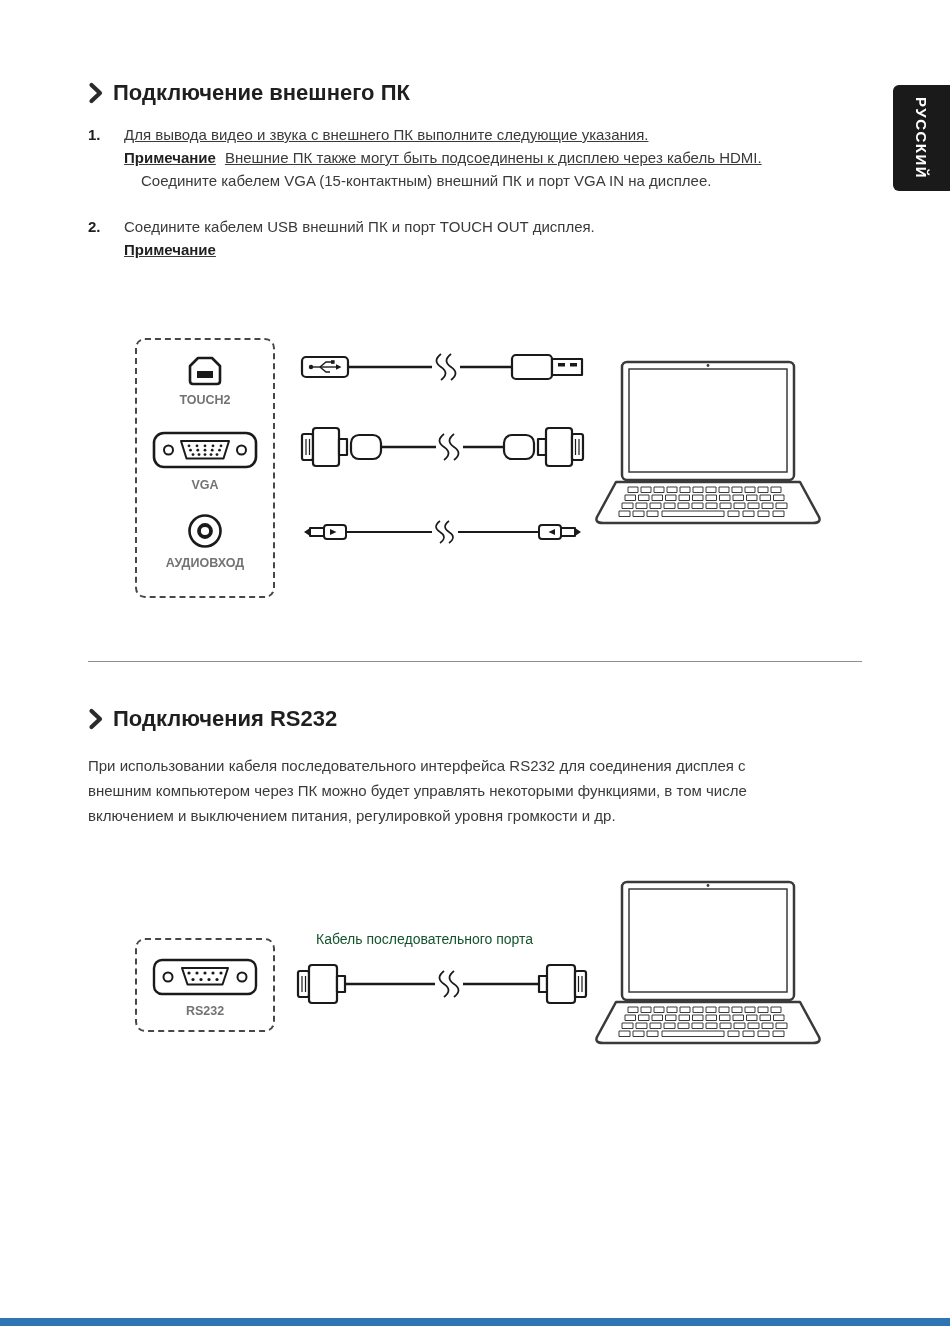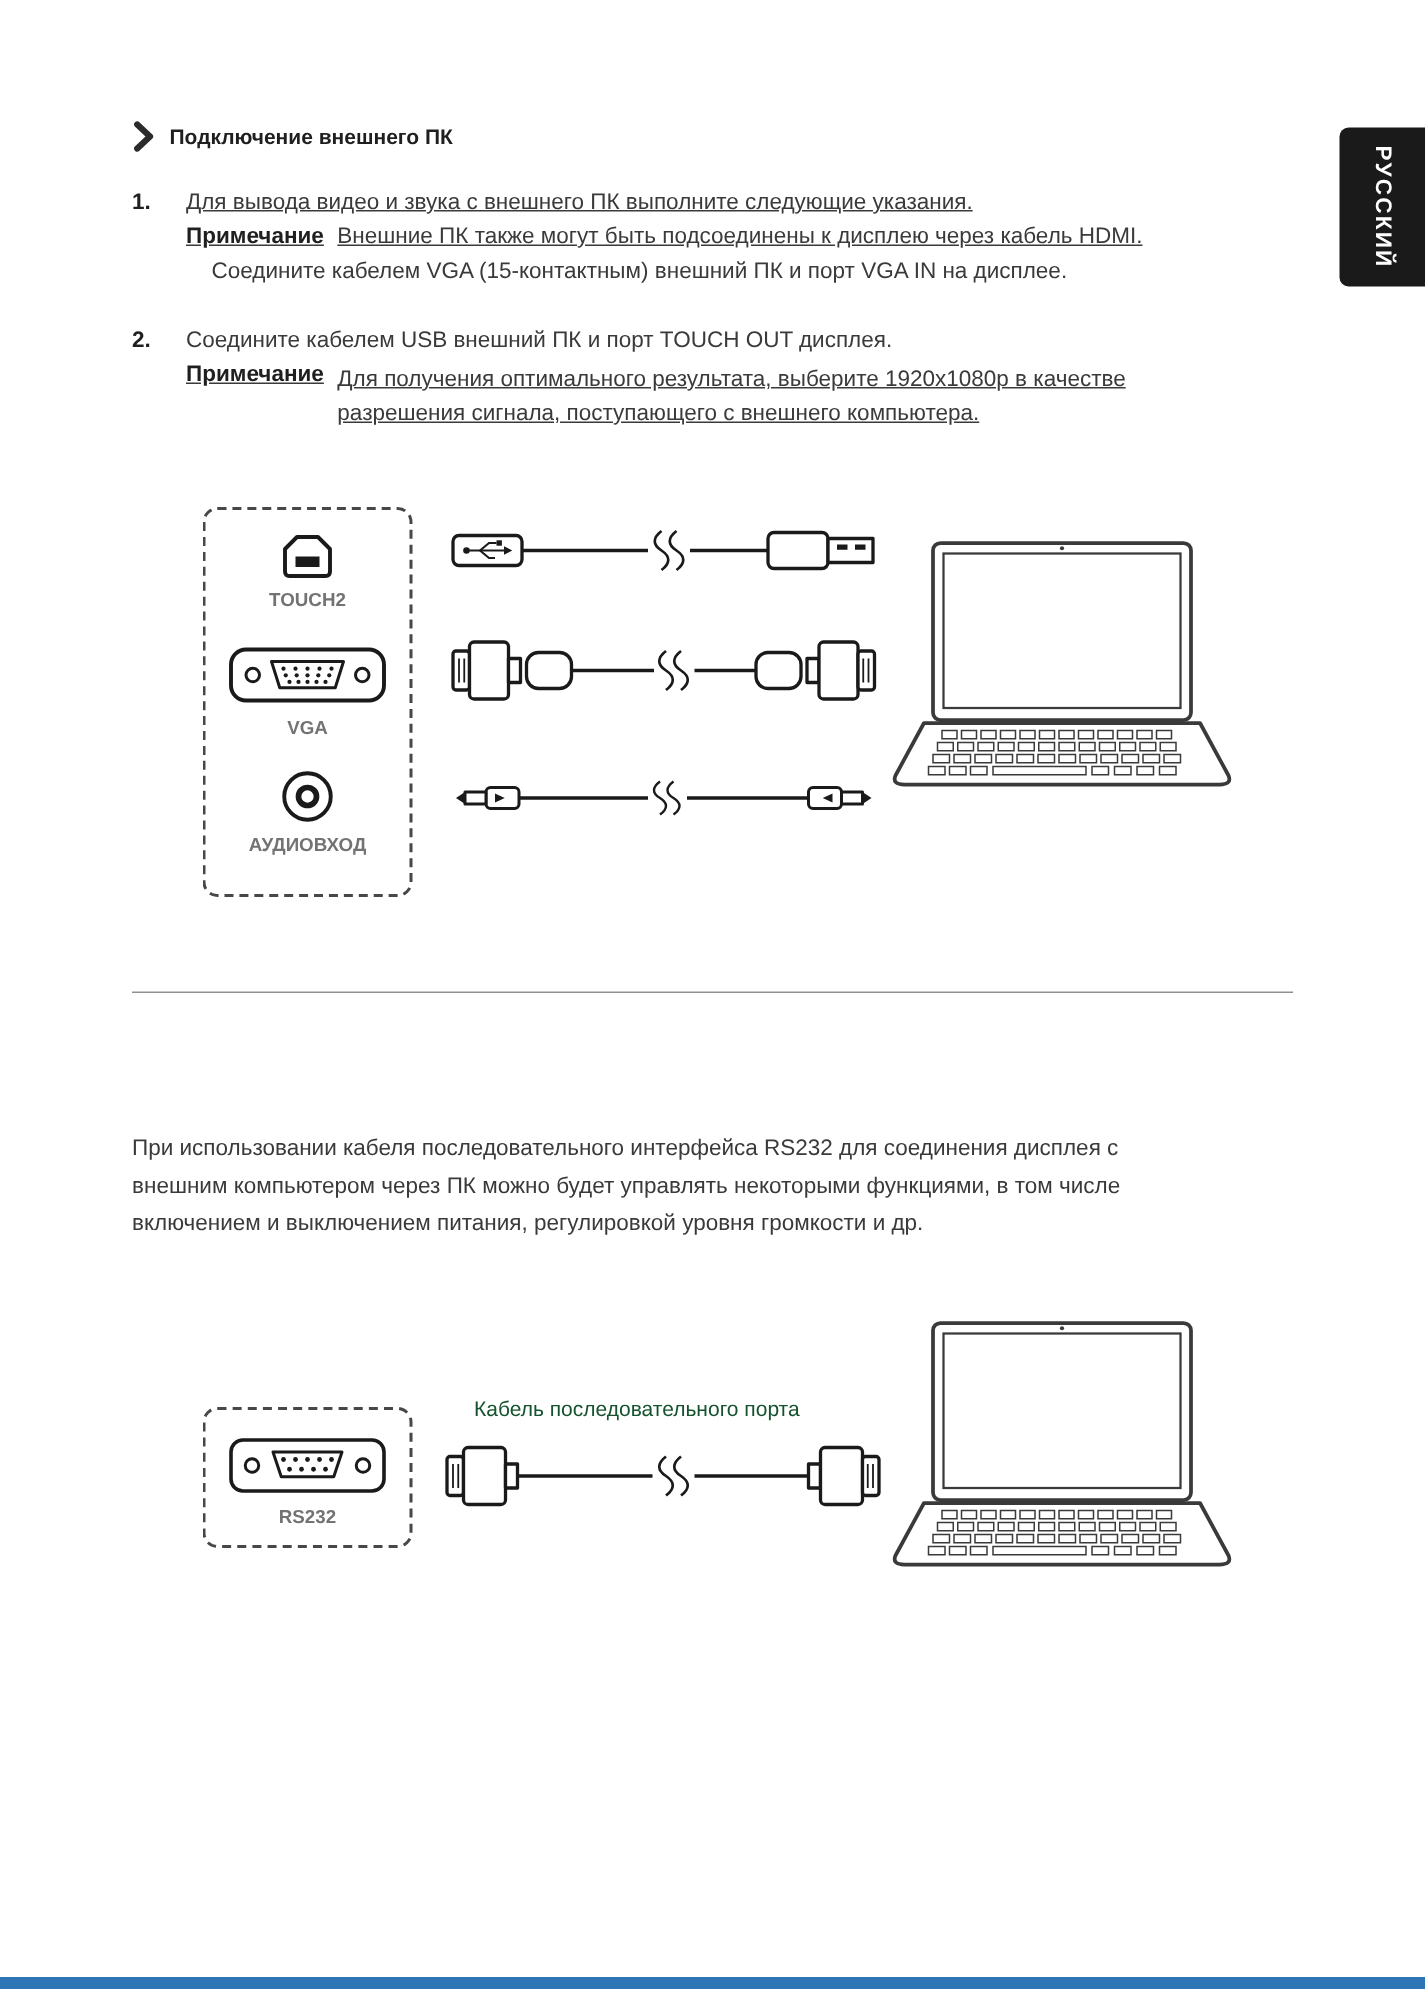--- a/index.html
+++ b/index.html
@@ -6,21 +6,21 @@
   html,body { background:#ffffff; }
   body { font-family:"Liberation Sans", sans-serif; color:#3a3a3a; }
   .page { position:relative; width:950px; height:1326px; margin:0 auto; background:#fff; overflow:hidden; }
 
   .lang-tab { position:absolute; right:0; top:85px; width:57px; height:106px;
     background:#1a1a1a; color:#fff; display:flex; align-items:center; justify-content:center;
     border-radius:6px 0 0 6px; }
   .lang-tab span { writing-mode:vertical-rl; font-weight:bold; font-size:15px; letter-spacing:1.5px; }
 
   .heading { position:absolute; display:flex; align-items:center; gap:10px; }
-  .heading .title { font-size:14px; font-weight:bold; color:#1f1f1f; white-space:nowrap; }
+  .heading .title { font-size:22px; font-weight:bold; color:#1f1f1f; white-space:nowrap; }
 
   .t { position:absolute; font-size:15px; color:#3a3a3a; white-space:nowrap; }
   .b { font-weight:bold; color:#1f1f1f; }
   .note-row { display:flex; gap:9px;text-decoration:underline; }
   .note-col { display:flex; flex-direction:column; line-height:23px; }
 
   .dash-box { position:absolute; border:2px dashed #474747; border-radius:10px; }
   .port-icon { position:absolute; left:0; width:100%; display:flex; justify-content:center; }
   .port-label { position:absolute; left:0; width:100%; text-align:center;
     font-size:12.5px; font-weight:bold; color:#737373; }
@@ -55,24 +55,20 @@
     <span>Внешние ПК также могут быть подсоединены к дисплею через кабель HDMI.</span>
   </div>
 
   <div class="t" style="left:141px; top:172px;">Соедините кабелем VGA (15-контактным) внешний ПК и порт VGA IN на дисплее.</div>
 
   <div class="t b" style="left:88px; top:218px;">2.</div>
   <div class="t" style="left:124px; top:218px;">Соедините кабелем USB внешний ПК и порт TOUCH OUT дисплея.</div>
 
   <div class="t note-row" style="left:124px; top:241px;">
     <span class="b">Примечание</span>
-    <span class="note-col">
-      <span>Для получения оптимального результата, выберите 1920x1080p в качестве</span>
-      <span>разрешения сигнала, поступающего с внешнего компьютера.</span>
-    </span>
   </div>
 
   <div class="dash-box" style="left:135px; top:338px; width:140px; height:260px;">
     <div class="port-icon" style="top:16px;">
       <svg width="36" height="30" viewBox="0 0 36 30">
         <path d="M11 2 H25 L33 10 V25 Q33 28 30 28 H6 Q3 28 3 25 V10 Z" fill="#fff" stroke="#1a1a1a" stroke-width="2.6" stroke-linejoin="round"></path>
         <rect x="10" y="15" width="16" height="7" fill="#1a1a1a"></rect>
       </svg>
     </div>
     <div class="port-label" style="top:53px;">TOUCH2</div>
@@ -191,20 +187,26 @@
         <path d="M30 143h11v5.5h-11zm14 0h11v5.5h-11zm14 0h11v5.5h-11zm14 0h11v5.5h-11zm14 0h11v5.5h-11zm14 0h11v5.5h-11zm14 0h11v5.5h-11zm14 0h11v5.5h-11zm14 0h11v5.5h-11zm14 0h11v5.5h-11zm14 0h11v5.5h-11zm14 0h11v5.5h-11z"></path>
         <path d="M27 151h11v5.5h-11zm14 0h11v5.5h-11zm14 0h11v5.5h-11z"></path>
         <path d="M70 151h62v5.5h-62z"></path>
         <path d="M136 151h11v5.5h-11zm15 0h11v5.5h-11zm15 0h11v5.5h-11zm15 0h11v5.5h-11z"></path>
       </g>
     </svg>
   </div>
 
   <div class="divider" style="left:88px; top:661px; width:774px;"></div>
 
+  <div class="heading" style="left:88px; top:706px;">
+    <svg width="15" height="22" viewBox="0 0 15 22">
+        <path d="M3.5 3 L12 11 L3.5 19" fill="none" stroke="#2b2b2b" stroke-width="4.2" stroke-linecap="round" stroke-linejoin="round"></path>
+      </svg>
+    <span class="title">Подключения RS232</span>
+  </div>
 
   <div class="para-line" style="left:88px; top:757px;text-align:right;">При использовании кабеля последовательного интерфейса RS232 для соединения дисплея с</div>
   <div class="para-line" style="left:88px; top:782px;">внешним компьютером через ПК можно будет управлять некоторыми функциями, в том числе</div>
   <div class="para-line" style="left:88px; top:807px;">включением и выключением питания, регулировкой уровня громкости и др.</div>
 
   <div class="cable-caption" style="left:316px; top:931px;">Кабель последовательного порта</div>
 
   <div class="dash-box" style="left:135px; top:938px; width:140px; height:94px;">
     <div class="port-icon" style="top:16px;">
       <svg width="106" height="42" viewBox="0 0 106 42">

